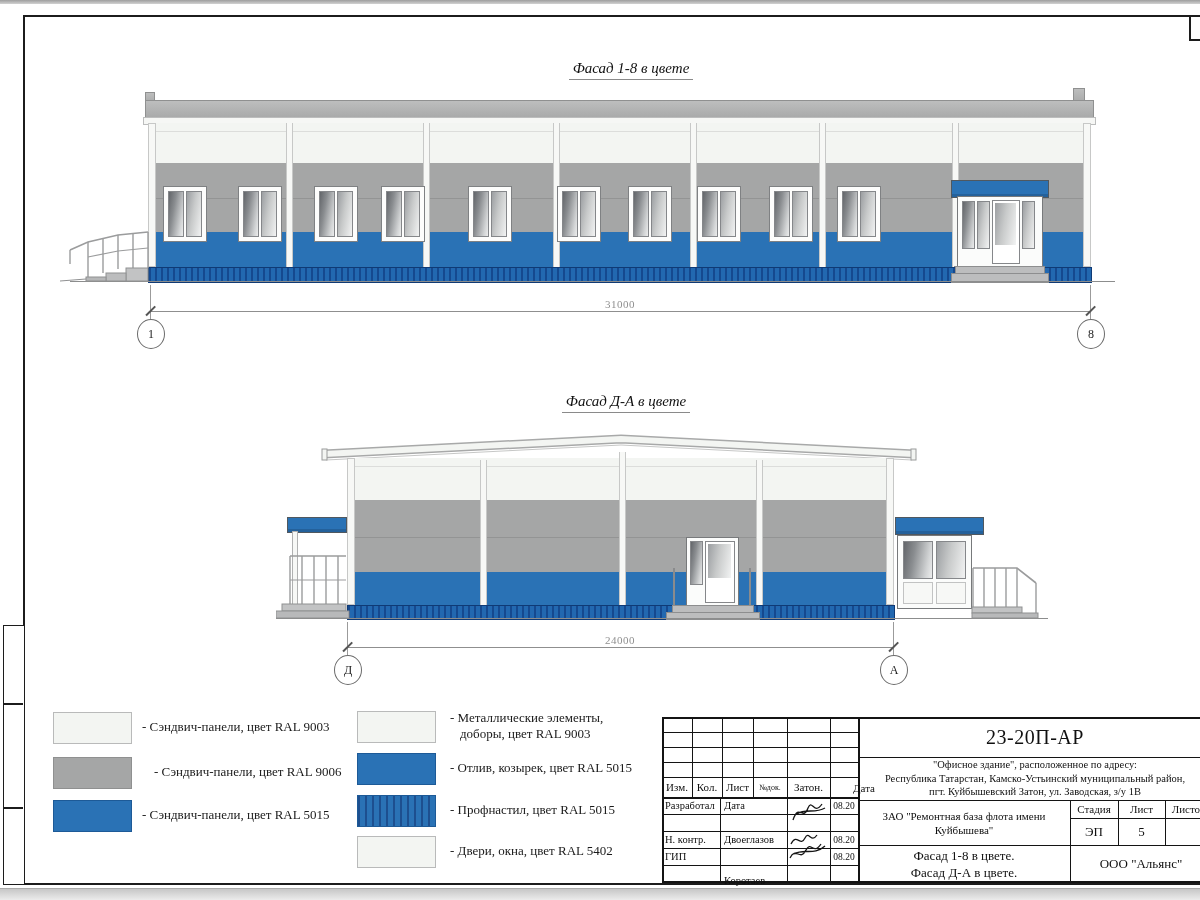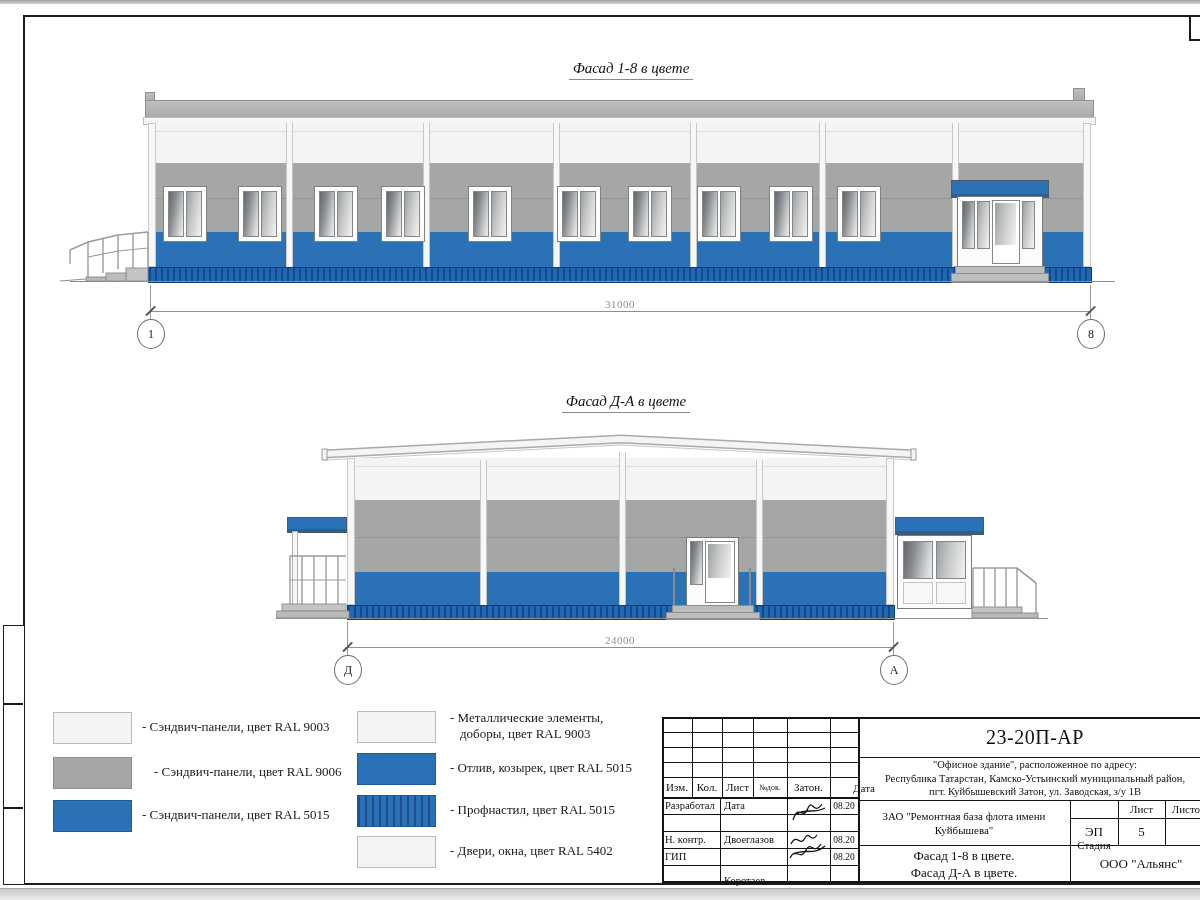--- a/index.html
+++ b/index.html
@@ -355,21 +355,21 @@
 
     <div class="abs tbcell tb-code" style="left:858px;top:717px;width:354px;height:40px">23-20П-АР</div>
     <div class="abs tbcell tb-addr" style="left:858px;top:757px;width:354px;height:43px">
       <div>"Офисное здание", расположенное по адресу:</div>
       <div>Республика Татарстан, Камско-Устьинский муниципальный район,</div>
       <div>пгт. Куйбышевский Затон, ул. Заводская, з/у 1В</div>
     </div>
     <div class="abs tbcell tb-client" style="left:858px;top:800px;width:212px;height:45px">
       <div style="width:172px">ЗАО "Ремонтная база флота имени Куйбышева"</div>
     </div>
-    <div class="abs tbcell tb-small" style="left:1070px;top:836px;width:48px;height:18px">Стадия</div>
+    <div class="abs tbcell tb-small" style="left:1070px;top:800px;width:48px;height:18px">Стадия</div>
     <div class="abs tbcell tb-small" style="left:1118px;top:800px;width:47px;height:18px">Лист</div>
     <div class="abs tbcell tb-small" style="left:1165px;top:800px;width:47px;height:18px">Листов</div>
     <div class="abs tbcell tb-stage" style="left:1070px;top:818px;width:48px;height:27px">ЭП</div>
     <div class="abs tbcell tb-stage" style="left:1118px;top:818px;width:47px;height:27px">5</div>
     <div class="abs tbcell tb-sheettitle" style="left:858px;top:845px;width:212px;height:38px">
       <div>Фасад 1-8 в цвете.</div>
       <div>Фасад Д-А в цвете.</div>
     </div>
     <div class="abs tbcell tb-company" style="left:1070px;top:845px;width:142px;height:38px">ООО "Альянс"</div>
   </div>

